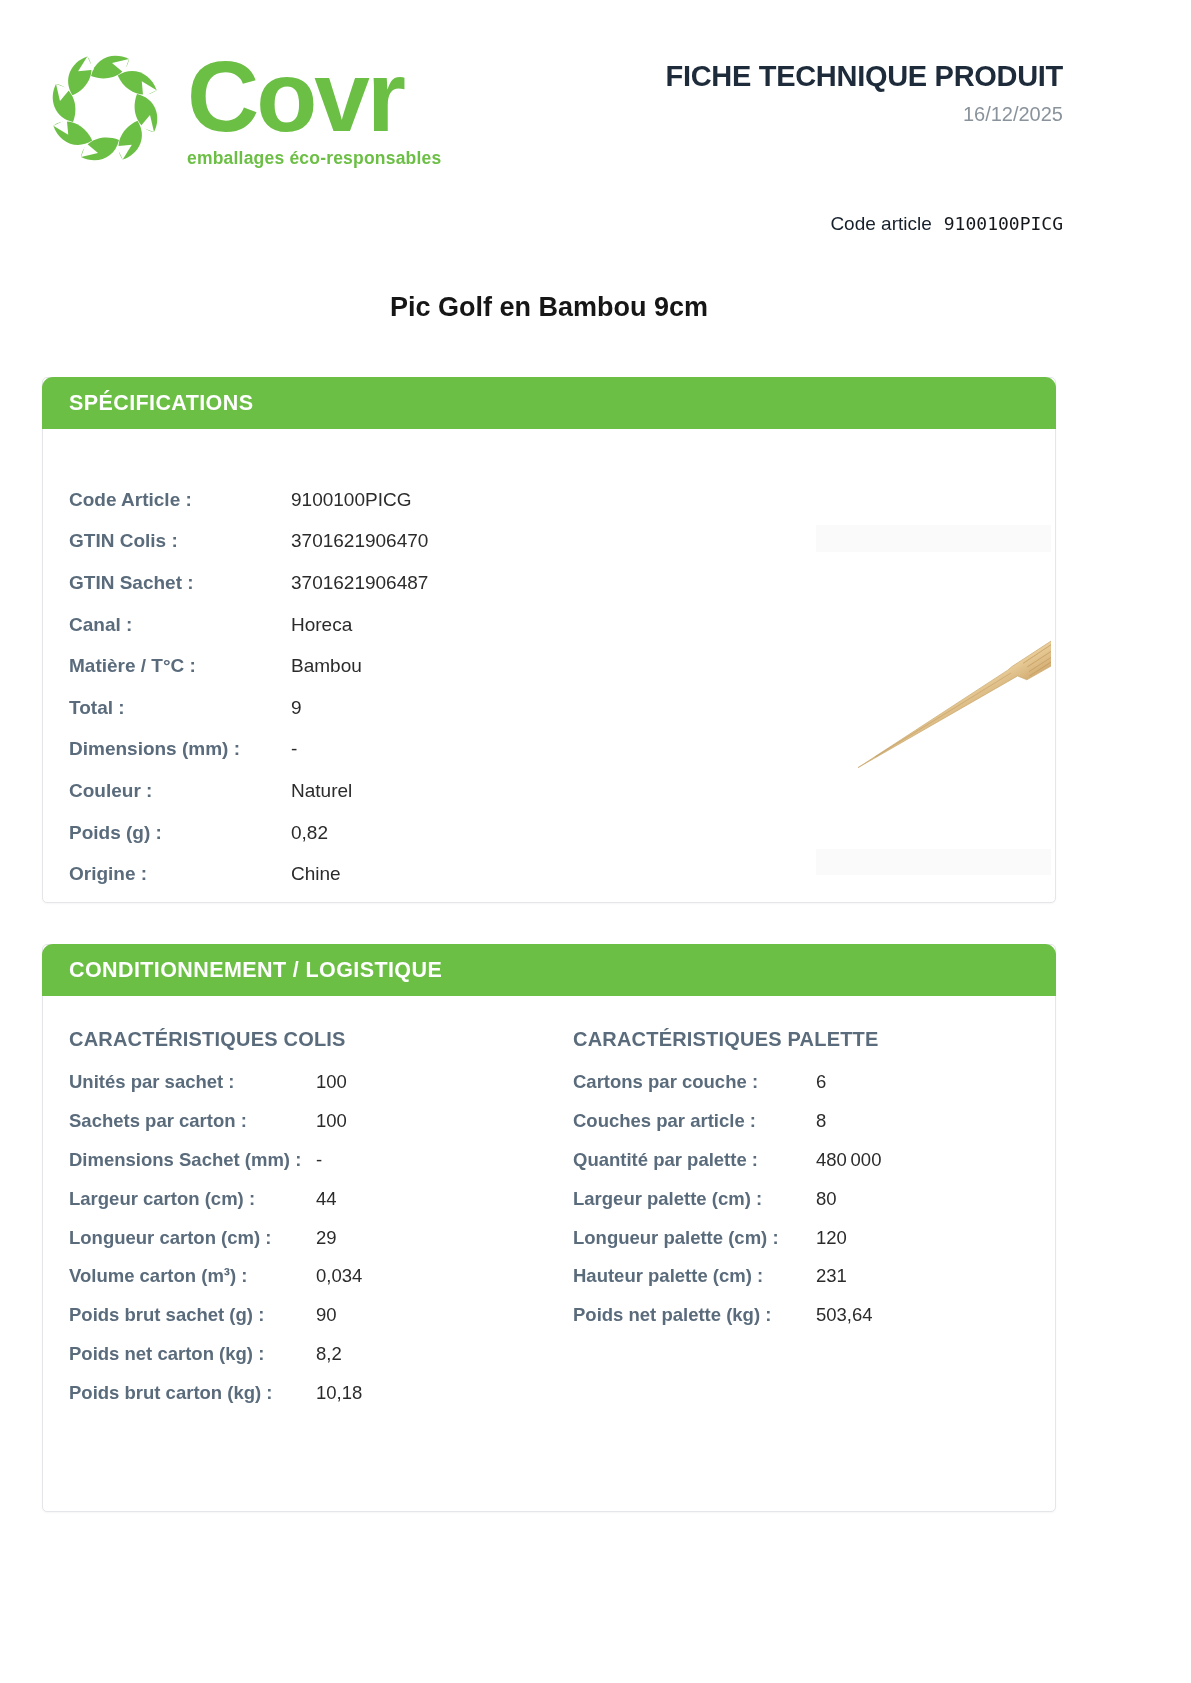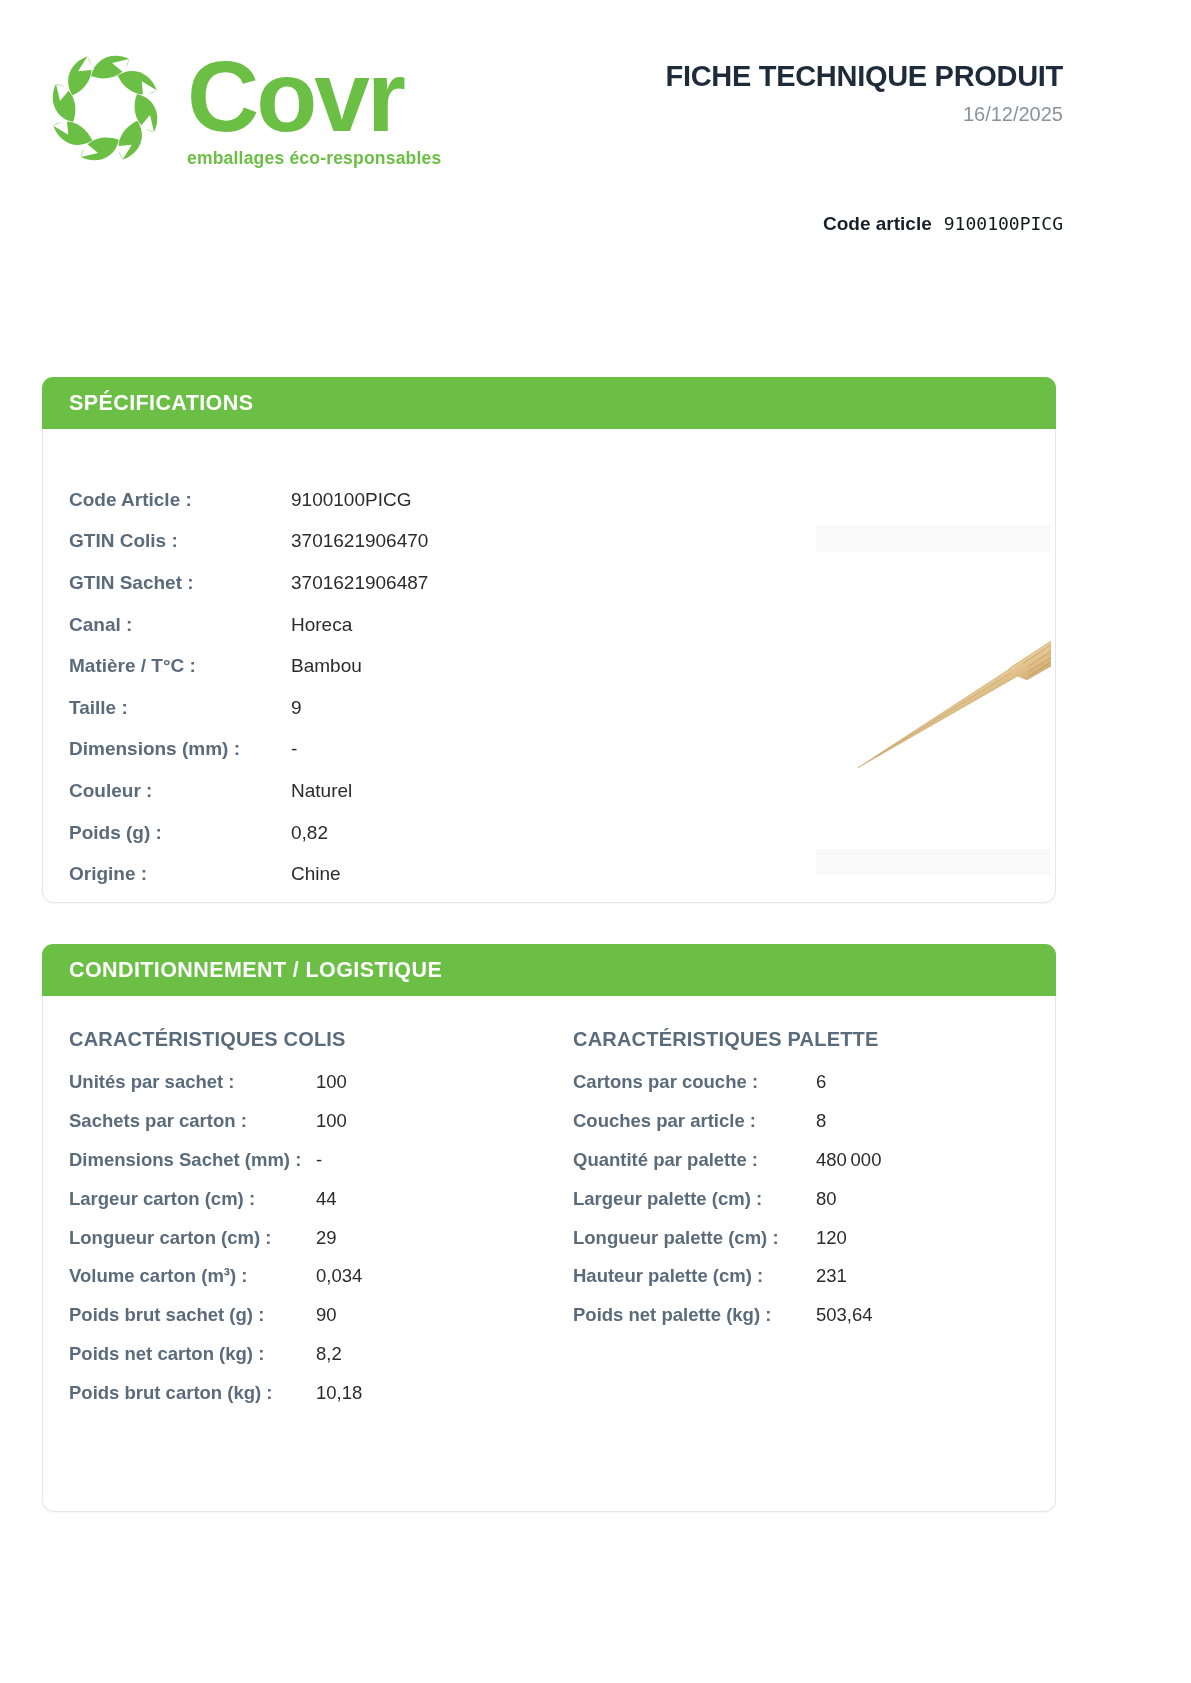--- a/index.html
+++ b/index.html
@@ -19,29 +19,29 @@
   .logo-icon{width:120px;height:120px;flex:0 0 auto;}
   .logo-textblock{margin-left:22px;padding-top:0px;}
   .logo-word{font-size:100px;line-height:96px;font-weight:bold;color:var(--green);letter-spacing:-3px;}
   .logo-tag{font-size:17.5px;font-weight:bold;color:var(--green);margin-top:4px;letter-spacing:0.2px;}
 
   .header-right{position:absolute;right:128px;top:60px;text-align:right;}
   .header-title{font-size:29px;font-weight:bold;color:var(--navy);letter-spacing:-0.3px;}
   .header-date{font-size:20px;color:#8a939c;margin-top:10px;}
 
   .code-line{position:absolute;right:128px;top:213px;display:flex;align-items:baseline;gap:12px;}
-  .code-label{font-size:19px;font-weight:bold;color:#16202c;}
+  .code-label{font-size:19px;font-weight:normal;color:#16202c;}
   .code-value{font-size:18px;font-family:"DejaVu Sans Mono",monospace;color:#14181c;}
 
   .product-title{position:absolute;left:42px;width:1014px;top:292px;text-align:center;
     font-size:27px;font-weight:600;color:#161616;}
 
   
   .card{position:absolute;left:42px;width:1014px;background:#fff;border:1px solid var(--border);
-    border-radius:12px;box-shadow:0 1px 2px rgba(0,0,0,0.04);}
+    border-radius:5px;box-shadow:0 1px 2px rgba(0,0,0,0.04);}
   .card-specs{top:377px;height:526px;}
   .card-logi{top:944px;height:568px;}
   .card-header{height:52px;background:var(--green);border-radius:11px 11px 0 0;margin:-1px -1px 0 -1px;
     display:flex;align-items:center;padding:0 27px;color:#fff;font-size:21.5px;font-weight:bold;letter-spacing:0.4px;}
 
   .specs-body{position:relative;padding:50px 0 0 26px;}
   .kv-row{display:flex;align-items:center;height:41.6px;}
   .kv-label{width:222px;font-size:19px;font-weight:600;color:var(--slate);flex:0 0 auto;}
   .kv-value{font-size:19px;color:var(--ink);}
 
@@ -90,20 +90,21 @@
   <div class="header-right">
     <div class="header-title">FICHE TECHNIQUE PRODUIT</div>
     <div class="header-date">16/12/2025</div>
   </div>
 
   <div class="code-line">
     <span class="code-label">Code article</span>
     <span class="code-value">9100100PICG</span>
   </div>
 
+  <div class="product-title">Pic Golf en Bambou 9cm</div>
 
   <section class="card card-specs">
     <div class="card-header">SPÉCIFICATIONS</div>
     <div class="specs-body">
       <div>
           <div class="kv-row">
             <span class="kv-label">Code Article :</span>
             <span class="kv-value">9100100PICG</span>
           </div>
           <div class="kv-row">
@@ -116,21 +117,21 @@
           </div>
           <div class="kv-row">
             <span class="kv-label">Canal :</span>
             <span class="kv-value">Horeca</span>
           </div>
           <div class="kv-row">
             <span class="kv-label">Matière / T°C :</span>
             <span class="kv-value">Bambou</span>
           </div>
           <div class="kv-row">
-            <span class="kv-label">Taille :</span>
+            <span class="kv-label">Total :</span>
             <span class="kv-value">9</span>
           </div>
           <div class="kv-row">
             <span class="kv-label">Dimensions (mm) :</span>
             <span class="kv-value">-</span>
           </div>
           <div class="kv-row">
             <span class="kv-label">Couleur :</span>
             <span class="kv-value">Naturel</span>
           </div>

